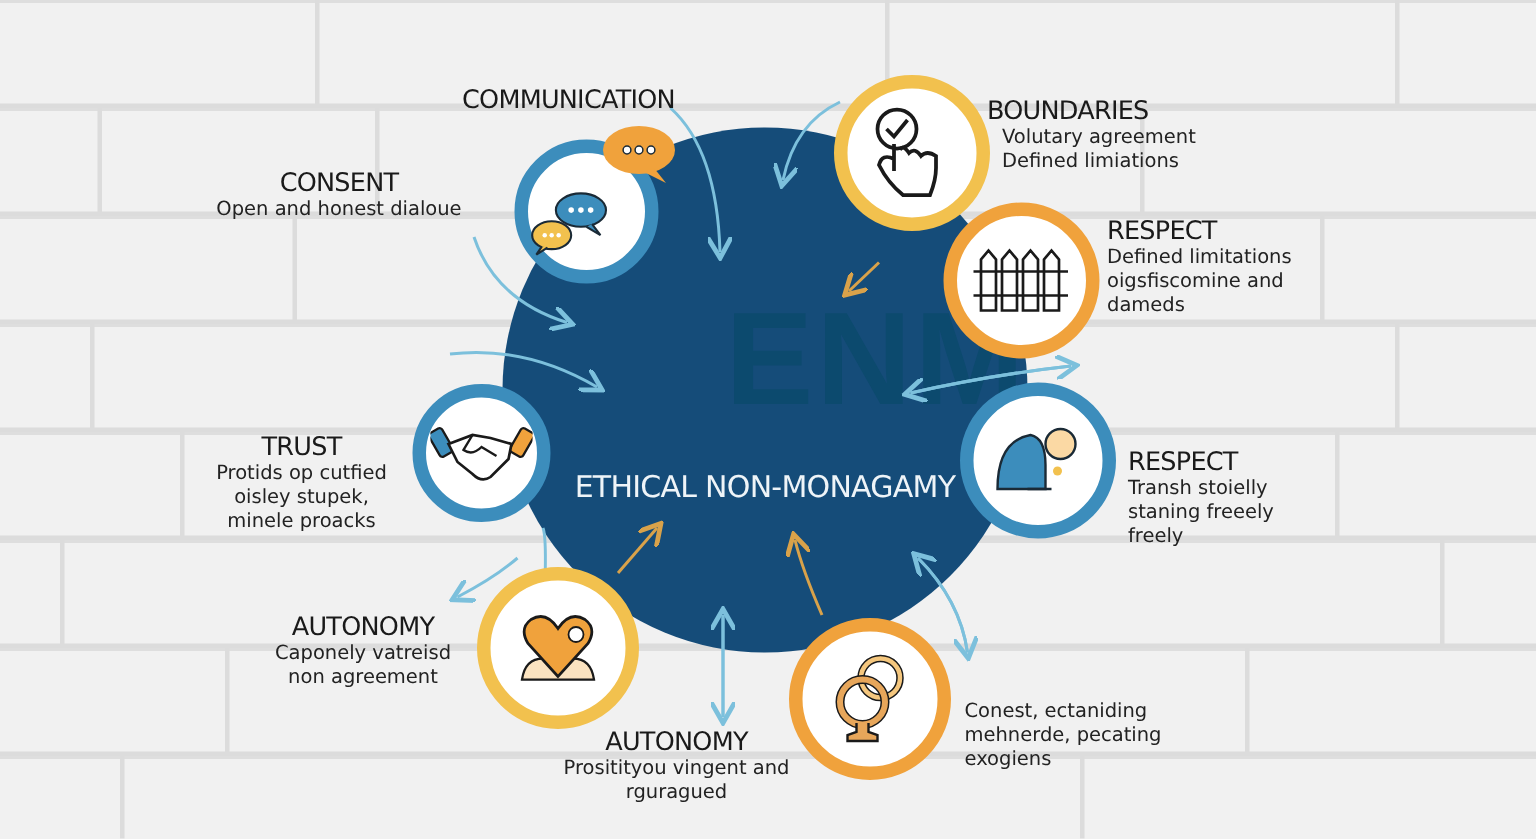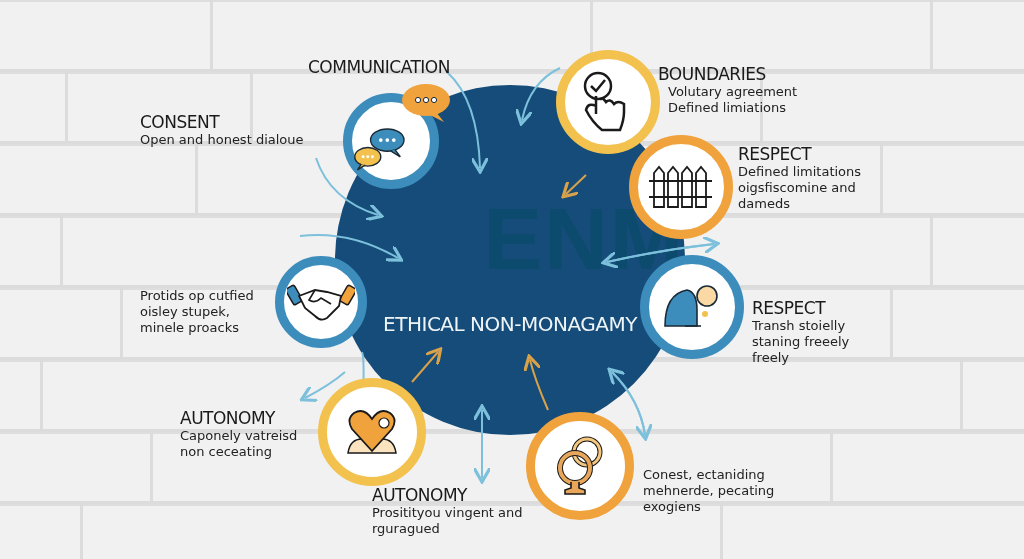--- a/index.html
+++ b/index.html
@@ -35,21 +35,21 @@
     position: absolute; border-radius: 50%; background: #fff;
     display: flex; align-items: center; justify-content: center;
   }
   .node.blue { border: 9px solid #3c8dbc; }
   .node.yellow { border: 9px solid #f2c14e; }
   .node.orange { border: 9px solid #f0a23c; }
 
   .label { position: absolute; color: #1a1a1a; }
   .label .t { font-family: "DejaVu Sans", sans-serif; font-weight: normal; font-size: 17px; letter-spacing: -0.5px; display:block; }
   .label .d { font-family: "DejaVu Sans", sans-serif; font-size: 13px; line-height: 16px; display:block; color:#222; }
-  .right { text-align: left; }
+  .right { text-align: center; }
   svg.arrows { position: absolute; left: 0; top: 0; }
 </style>
 </head>
 <body>
 
 <div class="bricks">
   <div class="brick-row" style="top:0">
       <span class="j" style="left:210px"></span>
       <span class="j" style="left:590px"></span>
       <span class="j" style="left:930px"></span>
@@ -220,28 +220,29 @@
 <div class="node yellow" style="left:318px;top:378px;width:108px;height:108px;">
   <svg width="56" height="50" viewBox="0 0 56 50">
     <path d="M4,46 Q6,32 18,32 L38,32 Q50,32 52,46 Z" fill="#fbe3c0" stroke="#1a1a1a" stroke-width="1.5"></path>
     <path d="M28,44 L8,22 Q2,12 10,6 Q20,0 28,12 Q36,0 46,6 Q54,12 48,22 Z" fill="#f0a23c" stroke="#1a1a1a" stroke-width="1.8"></path>
     <circle cx="40" cy="16" r="5" fill="#fff" stroke="#1a1a1a" stroke-width="1.2"></circle>
   </svg>
 </div>
 <div class="label right" style="left:180px;top:408px;width:124px;">
   <span class="t">AUTONOMY</span>
   <span class="d">Caponely vatreisd</span>
-  <span class="d">non ceceating</span>
+  <span class="d">non agreement</span>
 </div>
 
 <div class="node blue" style="left:275px;top:256px;width:92px;height:92px;">
   <svg width="68" height="44" viewBox="0 0 68 44">
     <rect x="2" y="6" width="10" height="18" rx="2" transform="rotate(-30 7 15)" fill="#3c8dbc" stroke="#1a1a1a" stroke-width="1.5"></rect>
     <rect x="56" y="6" width="10" height="18" rx="2" transform="rotate(30 61 15)" fill="#f0a23c" stroke="#1a1a1a" stroke-width="1.5"></rect>
     <path d="M12,16 L28,10 L40,12 L54,16 L52,26 L40,38 Q34,42 28,36 L18,28 Z" fill="#fff" stroke="#1a1a1a" stroke-width="1.8"></path>
     <path d="M28,10 L22,20 Q28,24 34,18 L44,24" fill="none" stroke="#1a1a1a" stroke-width="1.6"></path>
   </svg>
 </div>
 <div class="label right" style="left:140px;top:288px;width:122px;">
+  <span class="t">TRUST</span>
   <span class="d">Protids op cutfied</span>
   <span class="d">oisley stupek,</span>
   <span class="d">minele proacks</span>
 </div>
 
 </body></html>

